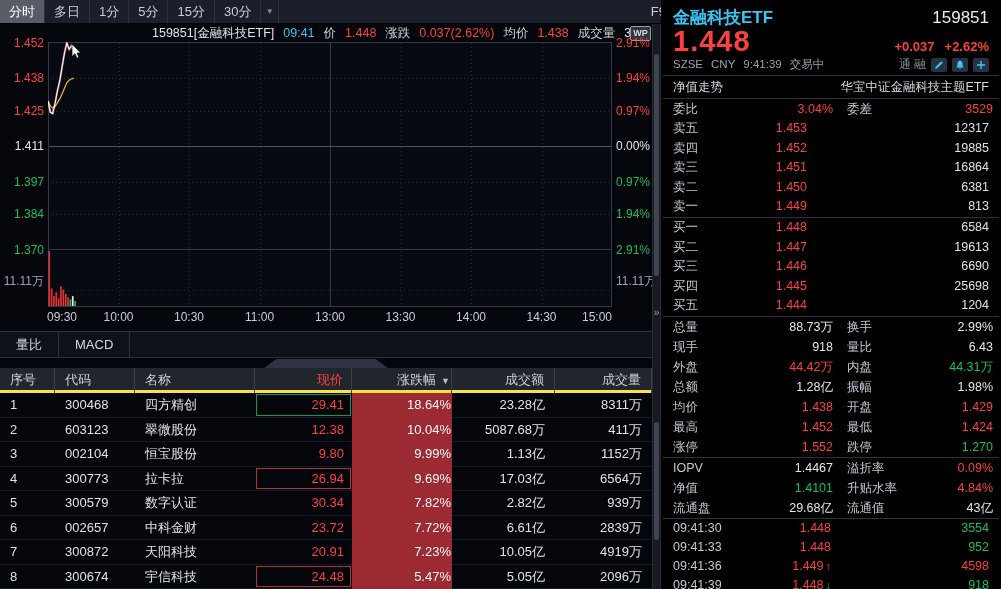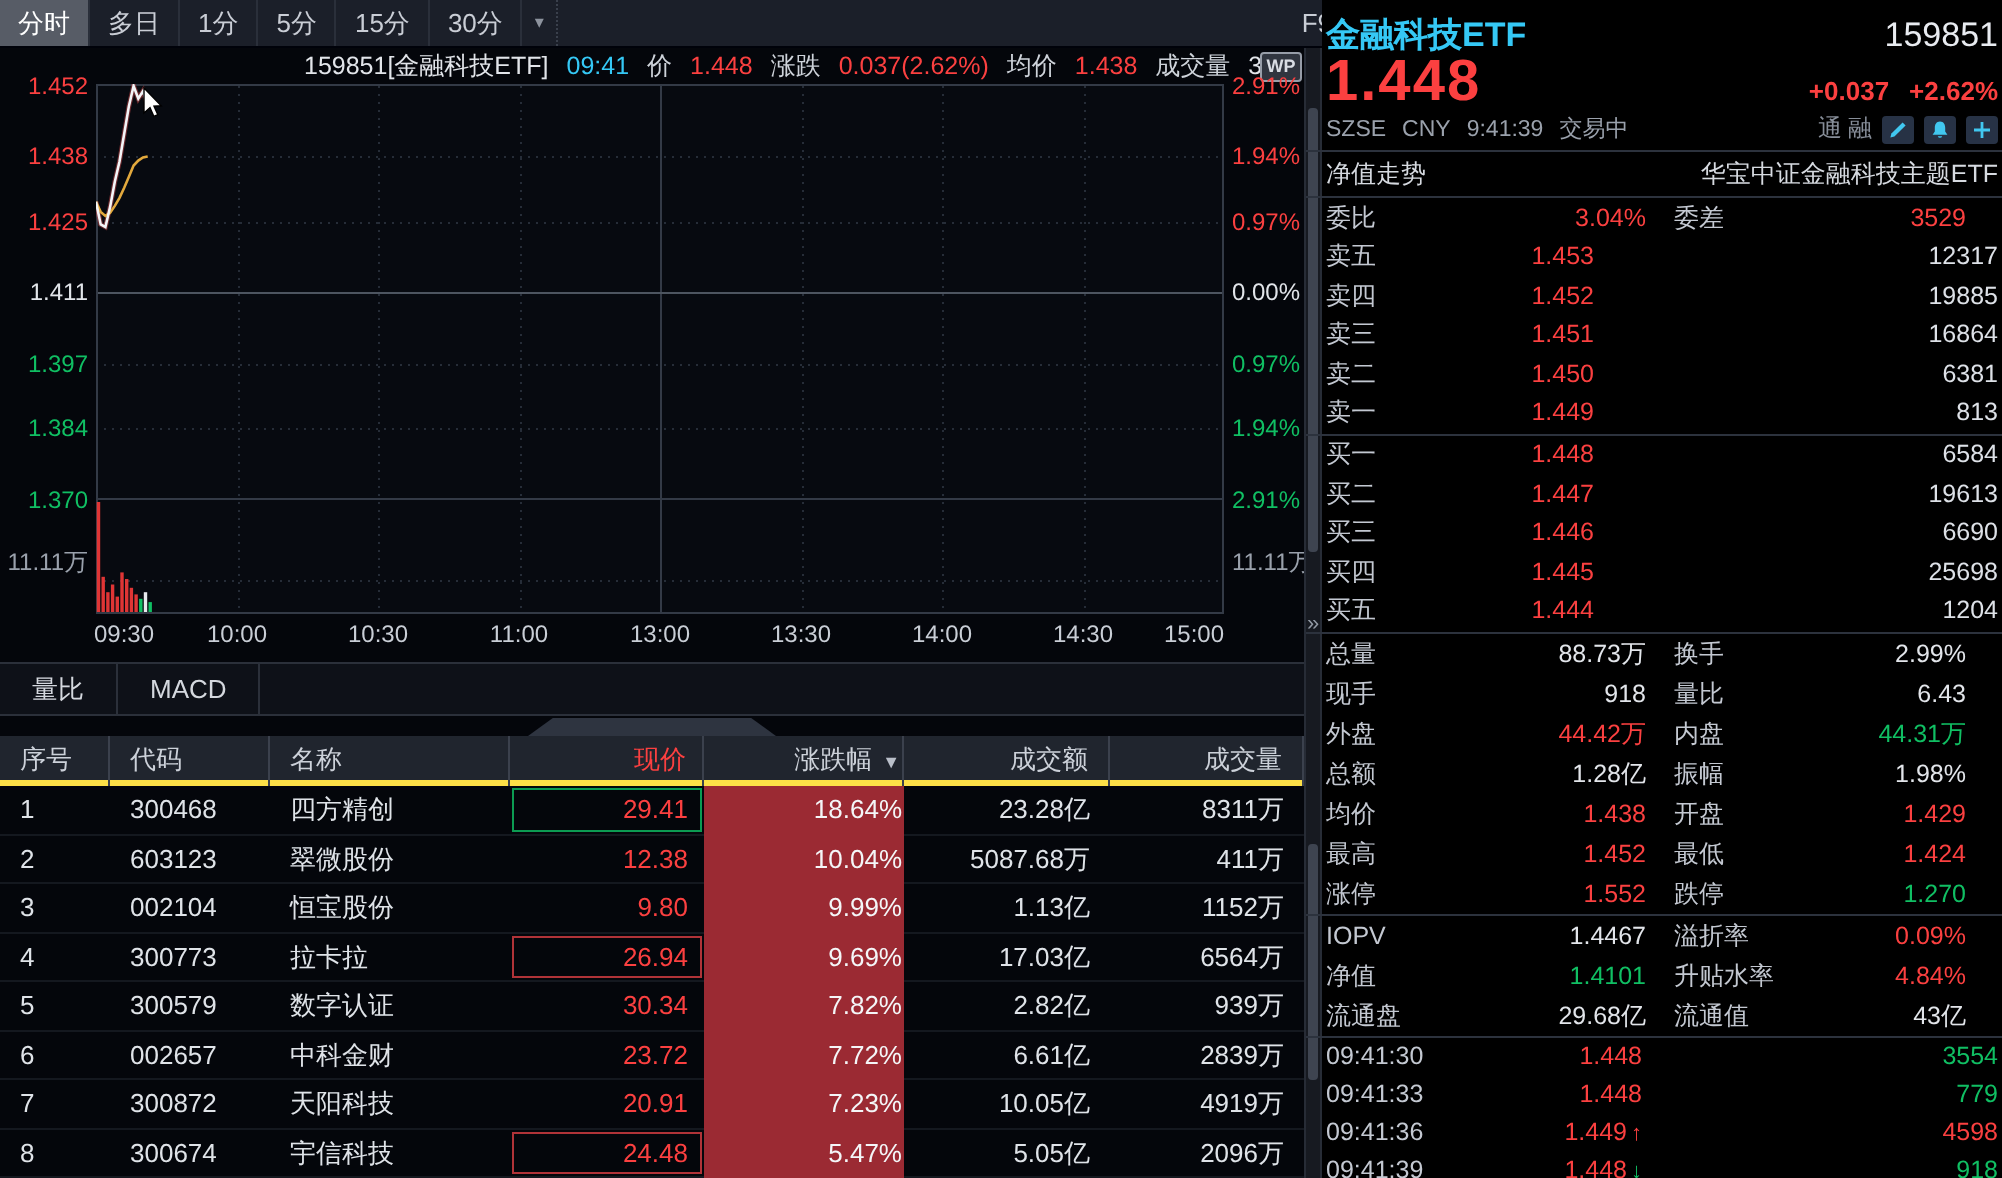--- a/index.html
+++ b/index.html
@@ -65,21 +65,21 @@
 
   
   #splitter{ position:absolute; top:24px; left:652px; width:9px; height:565px; background:#171a21;
     border-left:1px solid #272c36; border-right:1px solid #272c36;}
   .sthumb{ position:absolute; left:1px; width:5px; background:#3e4450; border-radius:2px;}
   #split-arrow{ position:absolute; top:281px; left:-1px; width:9px; text-align:center;
     color:#939aa5; font-size:11px; line-height:14px;}
 
   
   #right{ position:absolute; top:0; left:661px; width:340px; height:589px; background:#000;
-    padding:0 2px; font-size:12.5px; color:var(--label);}
+    padding:0 12px; font-size:12.5px; color:var(--label);}
   .q-title{ display:flex; justify-content:space-between; align-items:baseline; padding-top:6px; height:26px;}
   .q-name{ font-size:17px; font-weight:bold; color:var(--cyan); }
   .q-code{ font-size:17px; color:#e8ebf0; }
   .q-priceline{ display:flex; justify-content:space-between; align-items:baseline; height:31px;}
   .q-last{ font-size:29px; font-weight:bold; color:var(--red); letter-spacing:1px; line-height:30px;}
   .q-chg{ font-size:13px; font-weight:bold; color:var(--red);}
   .q-chg span{ margin-left:10px; }
   .q-info{ display:flex; justify-content:space-between; align-items:center; height:15px;
     font-size:11.5px; color:var(--gray); }
   .q-info .lh span{ margin-right:8px; }
@@ -449,21 +449,21 @@
   <div class="divider nm"></div>
   <div id="ticks">
       <div class="tick-row">
         <span class="c-lbl">09:41:30</span>
         <span class="p c-r">1.448</span>
         <span class="v c-g">3554</span>
       </div>
       <div class="tick-row">
         <span class="c-lbl">09:41:33</span>
         <span class="p c-r">1.448</span>
-        <span class="v c-g">779</span>
+        <span class="v c-g">952</span>
       </div>
       <div class="tick-row">
         <span class="c-lbl">09:41:36</span>
         <span class="p c-r">1.449<span class="tick-arrow c-r">↑</span></span>
         <span class="v c-r">4598</span>
       </div>
       <div class="tick-row">
         <span class="c-lbl">09:41:39</span>
         <span class="p c-r">1.448<span class="tick-arrow c-g">↓</span></span>
         <span class="v c-g">918</span>

